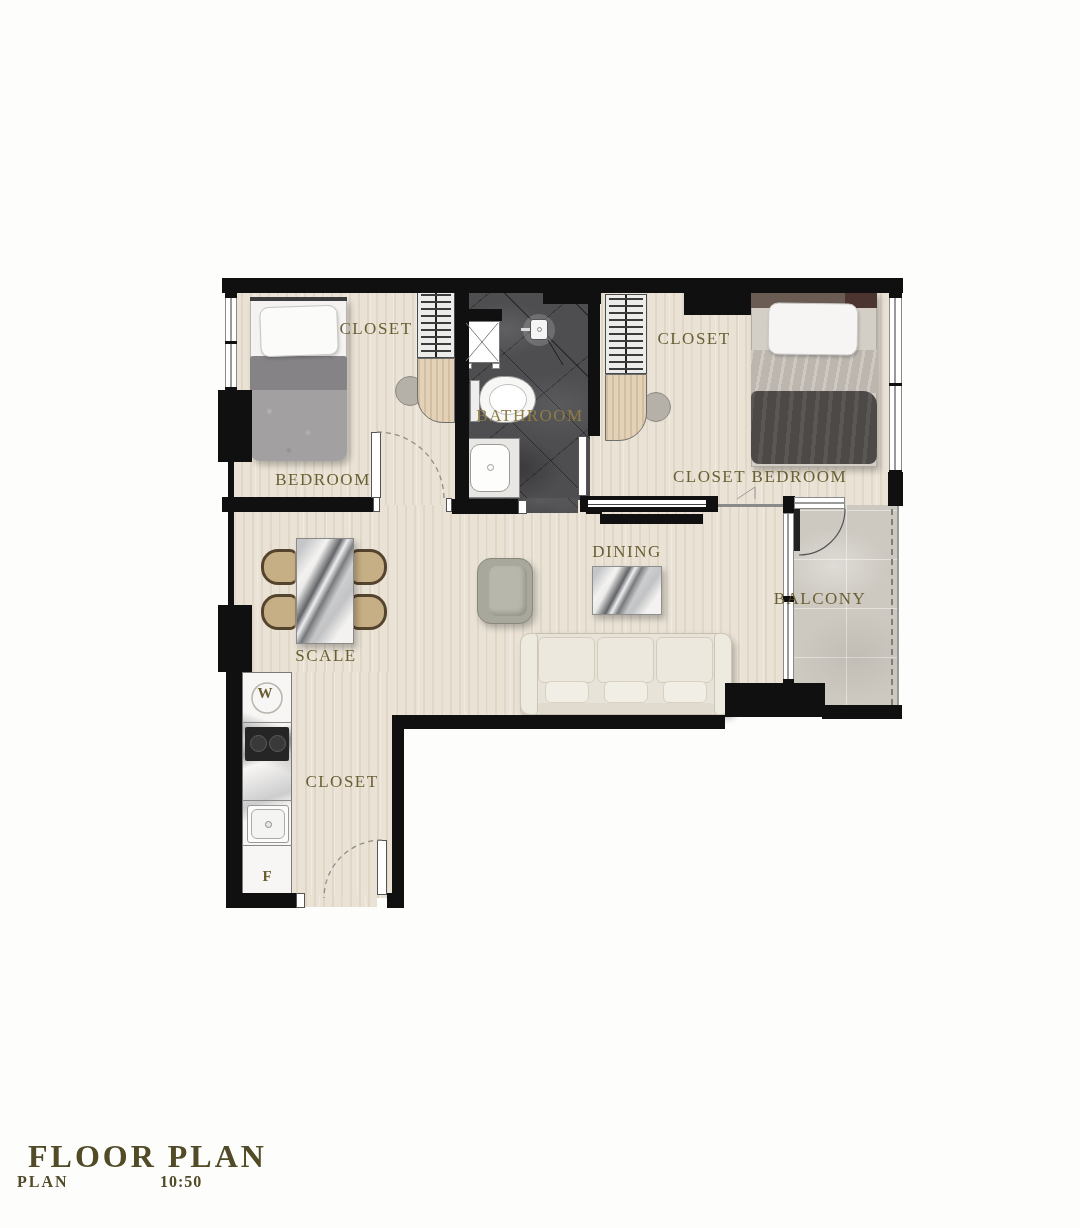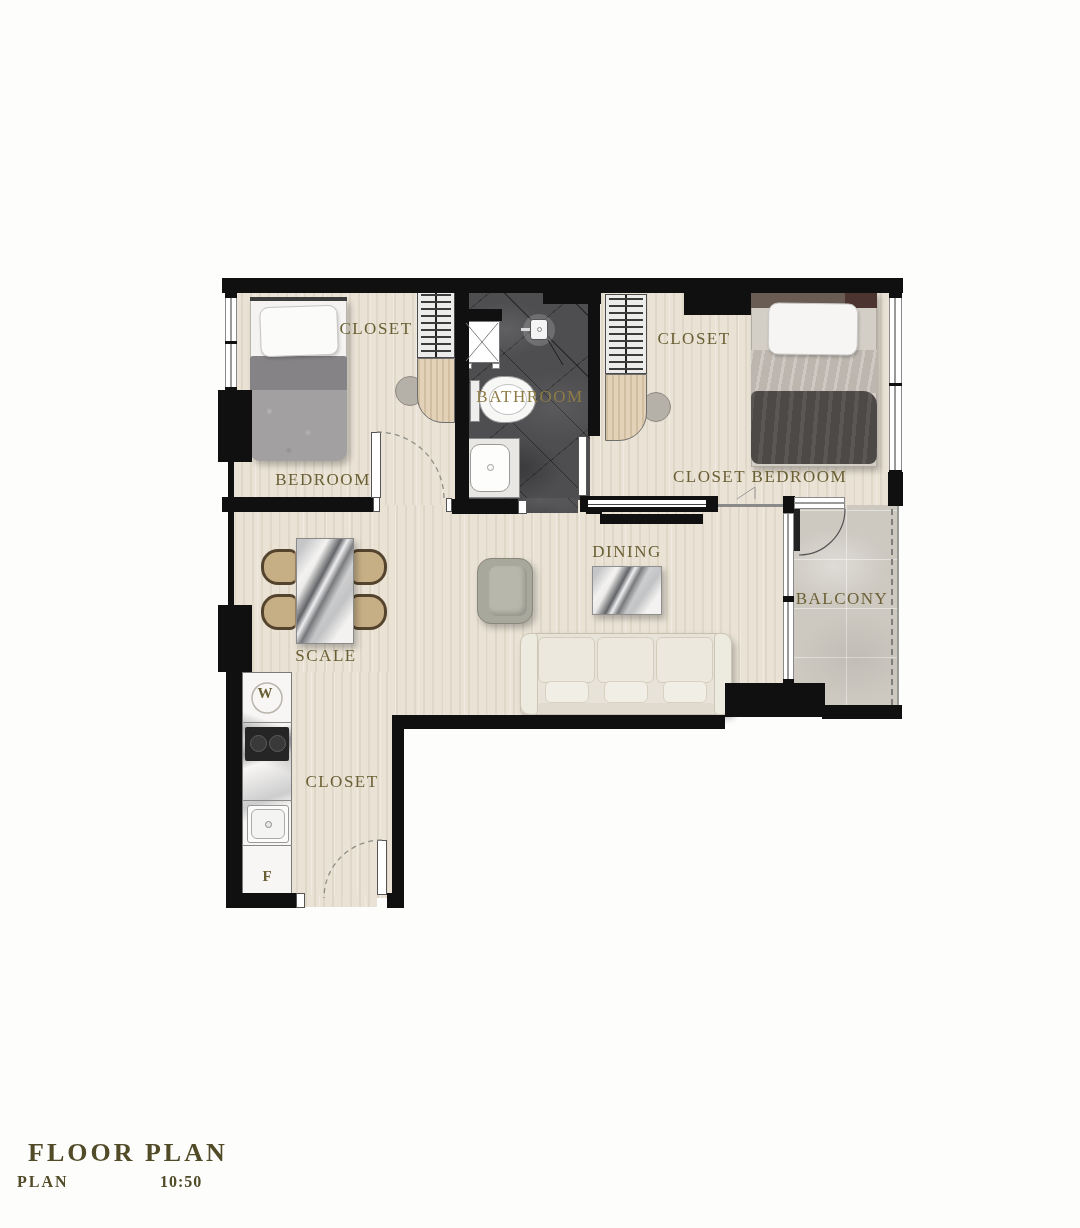--- a/index.html
+++ b/index.html
@@ -55,21 +55,21 @@
   .stool{background:#b5b0a8;border:1px solid #8f8a82;border-radius:50%;}
   .chairL{background:#c6ae85;border:3px solid #54432d;border-right:2px solid rgba(84,67,45,.35);
     border-radius:17px 7px 7px 17px;box-sizing:border-box;}
   .chairR{background:#c6ae85;border:3px solid #54432d;border-left:2px solid rgba(84,67,45,.35);
     border-radius:7px 17px 17px 7px;box-sizing:border-box;}
   
   .rlabel{position:absolute;transform:translate(-50%,-50%);color:#6a5f33;font-size:17px;
     letter-spacing:1.5px;white-space:nowrap;z-index:30;}
   .rlabel.ondark{color:#8e7c44;}
   .rlabel.small{font-size:15px;font-weight:700;letter-spacing:0;}
-  .title-main{position:absolute;left:28px;top:1138px;font-size:26px;font-weight:700;
+  .title-main{position:absolute;left:28px;top:1138px;font-size:32px;font-weight:700;
     letter-spacing:3px;color:#514b28;}
   .title-scale{position:absolute;left:17px;top:1173px;font-size:16px;font-weight:600;
     letter-spacing:2px;color:#514b28;}
   .title-scaleval{position:absolute;left:160px;top:1173px;font-size:16px;font-weight:600;
     letter-spacing:1px;color:#514b28;}
   svg.overlay{position:absolute;left:0;top:0;z-index:25;pointer-events:none;}
   .z2{z-index:2}.z3{z-index:3}.z4{z-index:4}.z5{z-index:5}.z6{z-index:6}.z10{z-index:10}.z12{z-index:12}
 </style>
 </head>
 <body>
@@ -210,26 +210,26 @@
     <path d="M382,840 A58,58 0 0 0 324,898" fill="none" stroke="#8f8f88" stroke-width="1.3" stroke-dasharray="5 4"></path>
     <path d="M845,509 A46,46 0 0 1 799,555" fill="none" stroke="#555" stroke-width="1.2"></path>
     <path d="M466,323 L498,361 M498,323 L466,361" stroke="#808080" stroke-width="1"></path>
     <path d="M548,340 L563,365" stroke="#1c1c1c" stroke-width="1"></path>
     <circle cx="267" cy="698" r="15" fill="none" stroke="#b9b4ac" stroke-width="1.5"></circle>
     <path d="M737,499 L755,487 L755,499" fill="none" stroke="#9a9a9a" stroke-width="1"></path>
   </svg>
 
   <div class="rlabel" style="left:323px;top:480px;">BEDROOM</div>
   <div class="rlabel" style="left:376px;top:329px;">CLOSET</div>
-  <div class="rlabel ondark" style="left:530px;top:397px;">BATHROOM</div>
+  <div class="rlabel ondark" style="left:530px;top:416px;">BATHROOM</div>
   <div class="rlabel" style="left:694px;top:339px;">CLOSET</div>
   <div class="rlabel" style="left:760px;top:477px;">CLOSET BEDROOM</div>
   <div class="rlabel" style="left:627px;top:552px;">DINING</div>
   <div class="rlabel" style="left:326px;top:656px;">SCALE</div>
-  <div class="rlabel" style="left:842px;top:599px;">BALCONY</div>
+  <div class="rlabel" style="left:820px;top:599px;">BALCONY</div>
   <div class="rlabel" style="left:342px;top:782px;">CLOSET</div>
   <div class="rlabel small" style="left:265px;top:693px;">W</div>
   <div class="rlabel small" style="left:267px;top:876px;">F</div>
 
   <div class="title-main">FLOOR PLAN</div>
   <div class="title-scale">PLAN</div>
   <div class="title-scaleval">10:50</div>
 
 </div>
 

